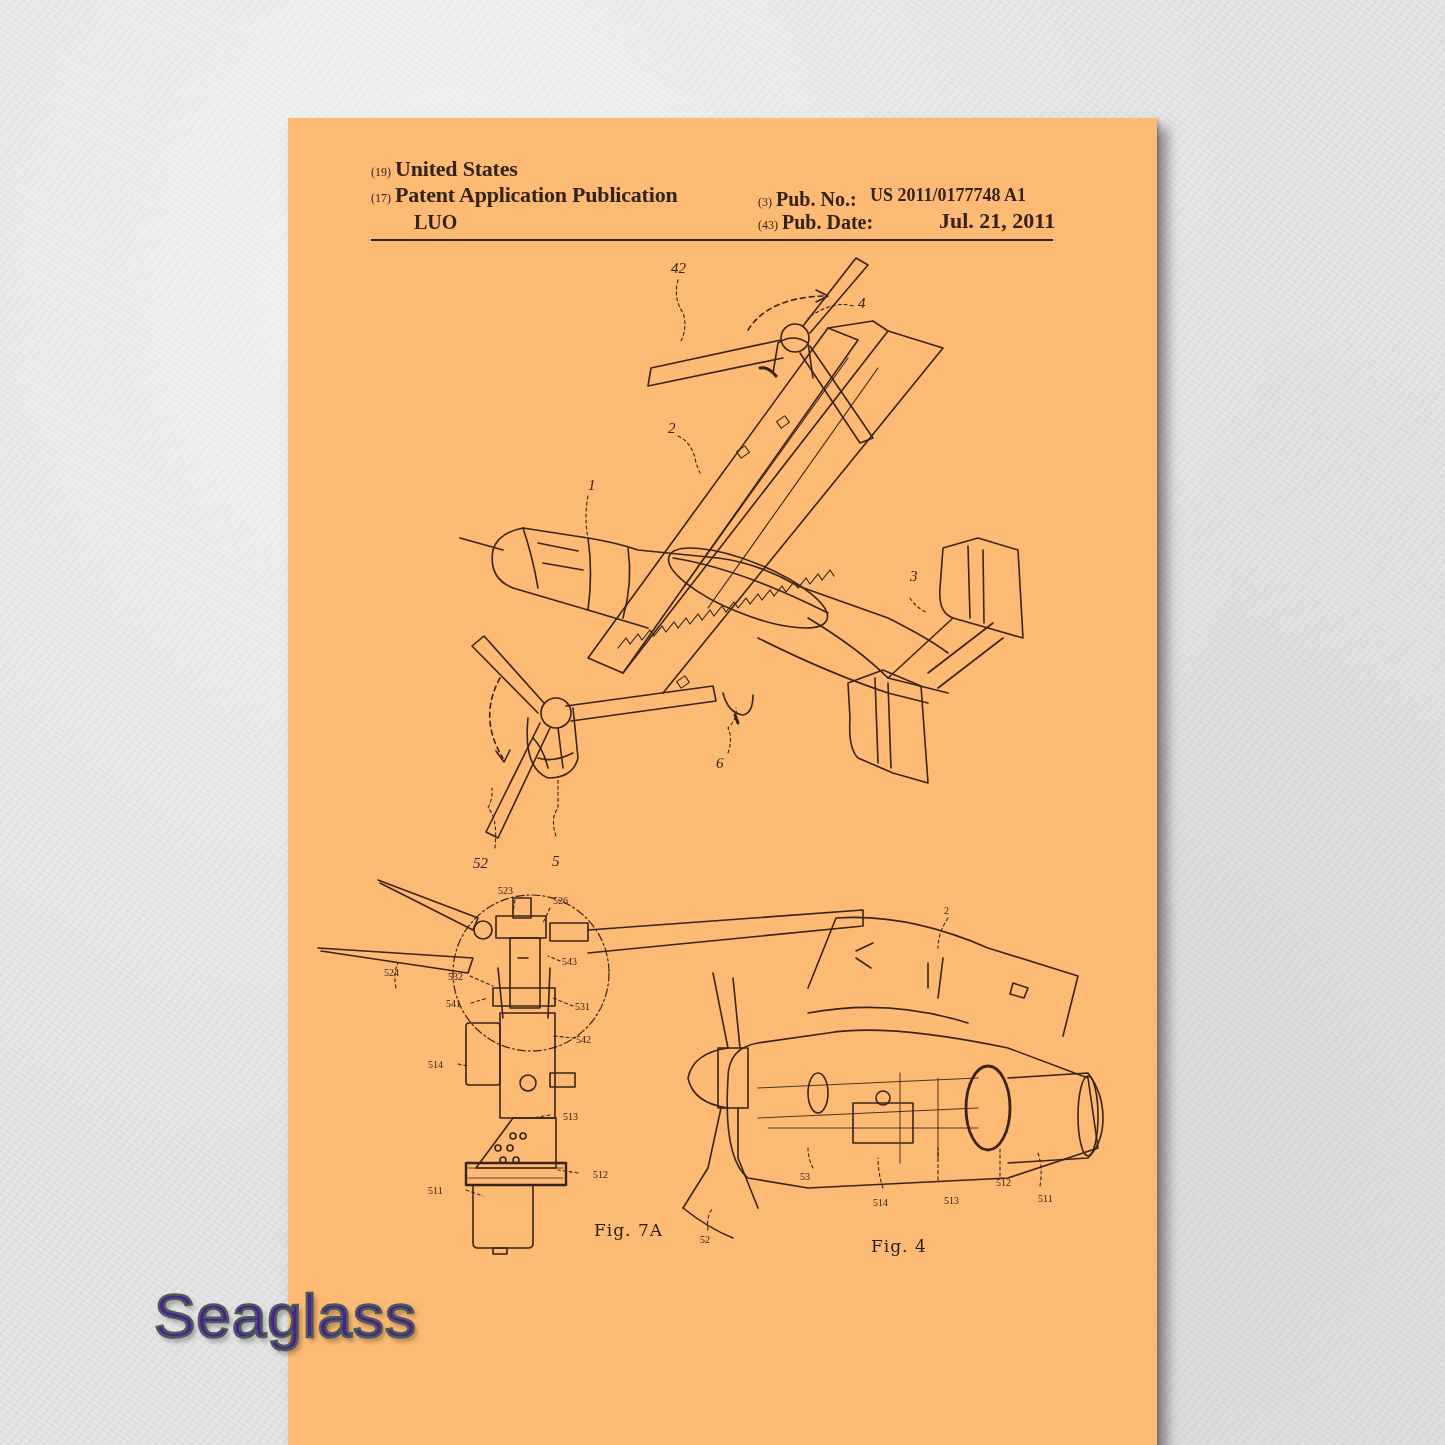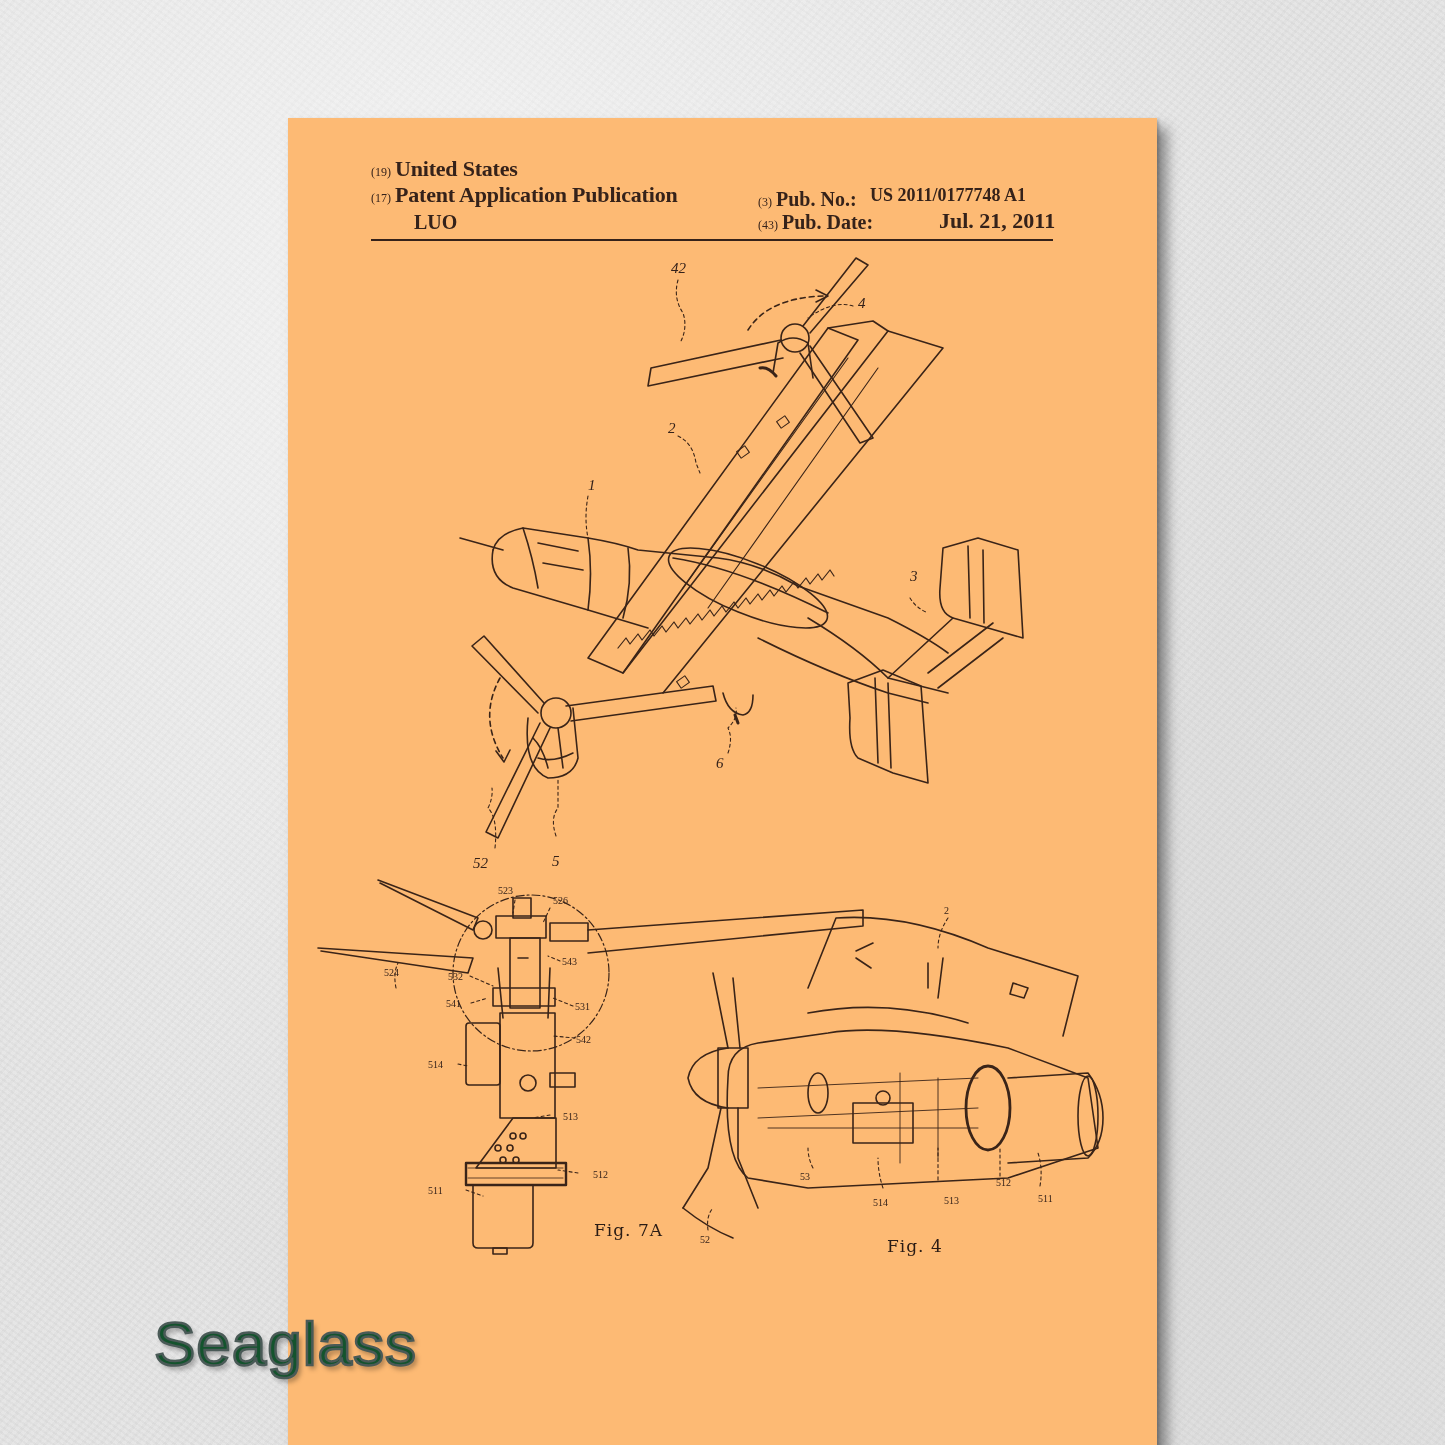--- a/index.html
+++ b/index.html
@@ -24,23 +24,23 @@
   .big { font-size: 22px; letter-spacing: -0.2px; }
   .mid { font-size: 20px; }
   .rule { position: absolute; left: 83px; top: 121px; width: 682px; height: 2px; background: #35221a; }
   svg.drawing { position: absolute; left: 0; top: 0; }
   .label { font-family: "Liberation Serif", serif; fill: #35221a; }
   .caption {
     position: absolute; font-family: "DejaVu Serif", serif; font-size: 17px;
     color: #2a1c15; letter-spacing: 1px;
   }
   .brand {
-    position: absolute; left: 154px; top: 1308px;
+    position: absolute; left: 154px; top: 1280px;
     font-family: "Liberation Sans", sans-serif; font-size: 62px;
-    color: #14532d;
+    color: #4c1d95;
     -webkit-text-stroke: 2.5px #4a5a57;
     text-shadow: 3px 4px 5px rgba(0,0,0,0.35);
     letter-spacing: 1px;
   }
 </style>
 </head>
 <body>
 
 <div class="card">
 
@@ -251,16 +251,16 @@
       <text class="label" x="512" y="1062">53</text>
       <text class="label" x="585" y="1088">514</text>
       <text class="label" x="656" y="1086">513</text>
       <text class="label" x="708" y="1068">512</text>
       <text class="label" x="750" y="1084">511</text>
       <text class="label" x="412" y="1125">52</text>
     </g>
   </svg>
 
   <div class="caption" style="left:306px; top:1102px;">Fig. 7A</div>
-  <div class="caption" style="left:583px; top:1118px;margin-left:16px;">Fig. 4</div>
+  <div class="caption" style="left:583px; top:1118px;">Fig. 4</div>
 </div>
 
 <div class="brand">Seaglass</div>
 
 </body></html>

